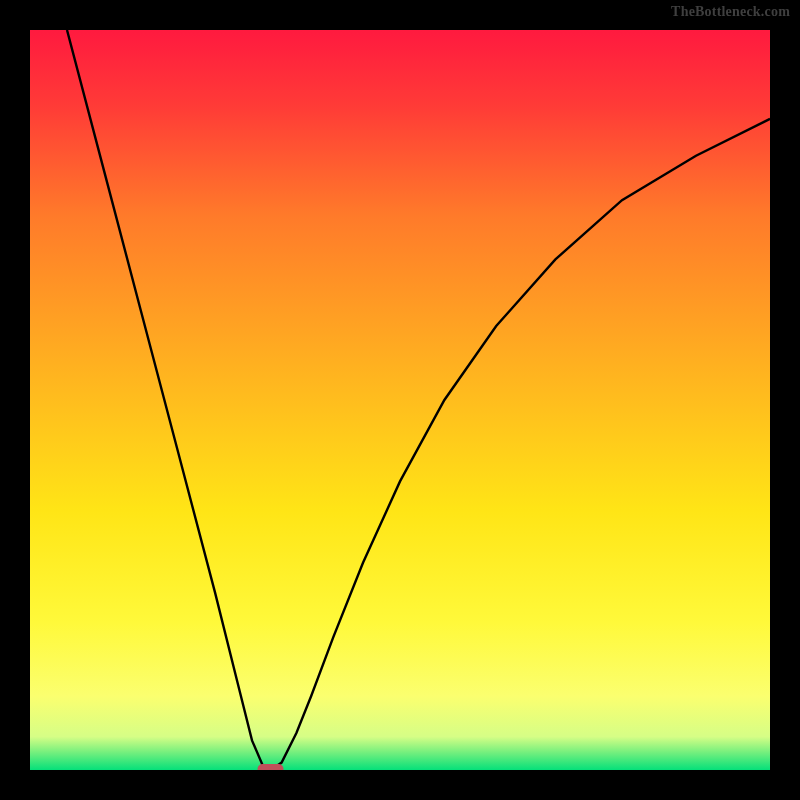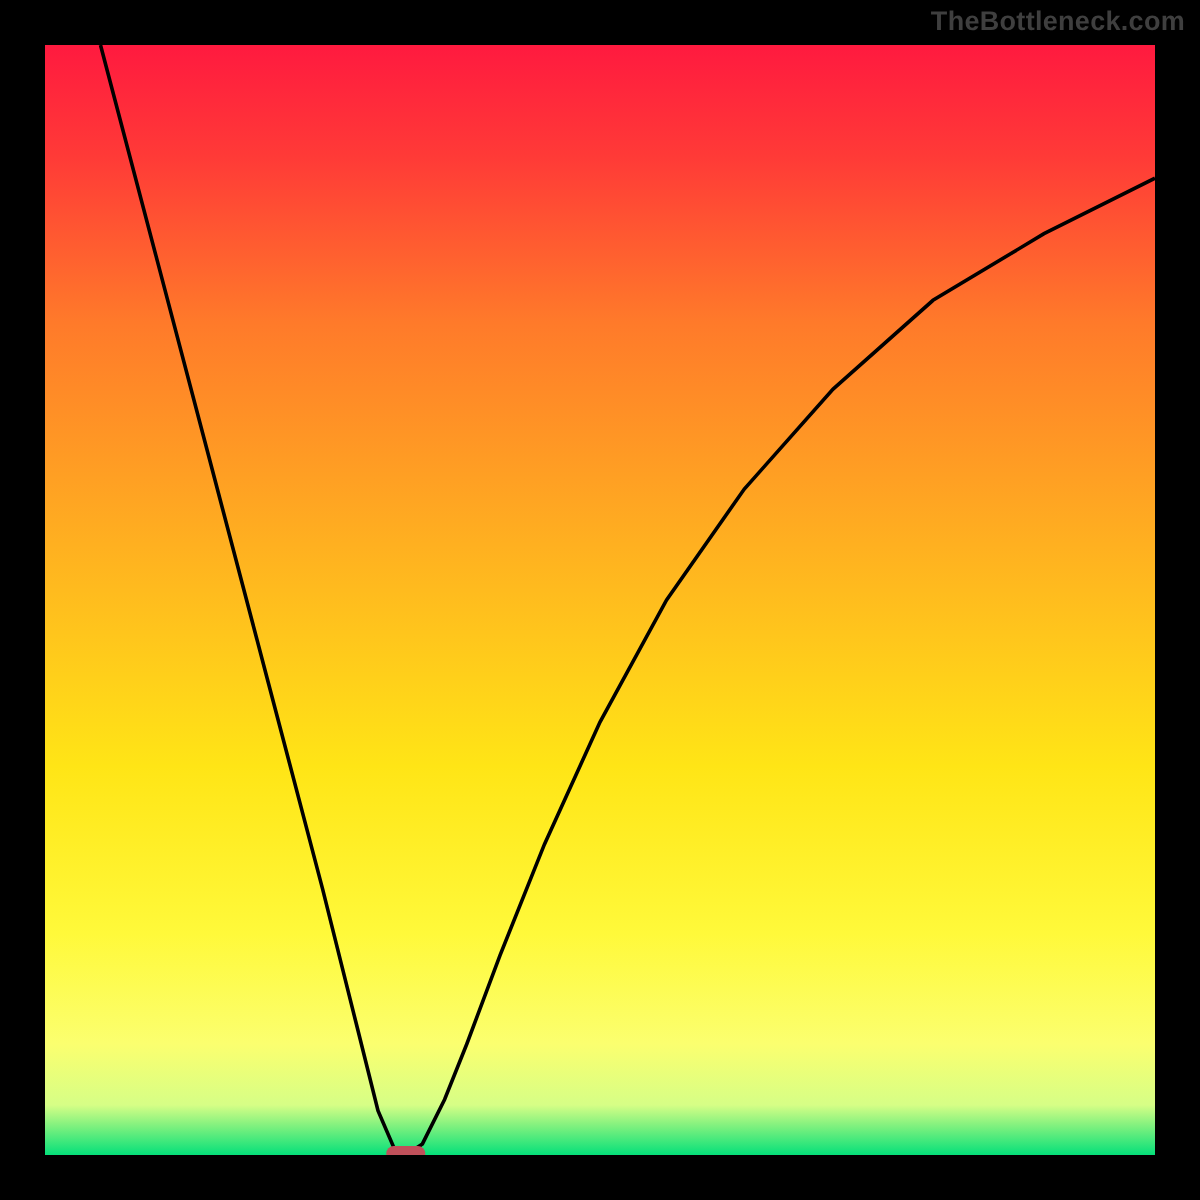--- a/index.html
+++ b/index.html
@@ -21,22 +21,22 @@
     left: 30px;
     top: 30px;
     width: 740px;
     height: 740px;
     overflow: hidden;
   }
   .watermark {
     position: absolute;
     top: 4px;
     right: 10px;
-    font-family: Liberation Sans, sans-serif;
-    font-size: 18px;
+    font-family: Liberation Serif, serif;
+    font-size: 14px;
     font-weight: 600;
     color: #3f3f3f;
     letter-spacing: 0.2px;
   }
   svg { display: block; }
 </style>
 </head>
 <body>
 
 <div class="frame">

